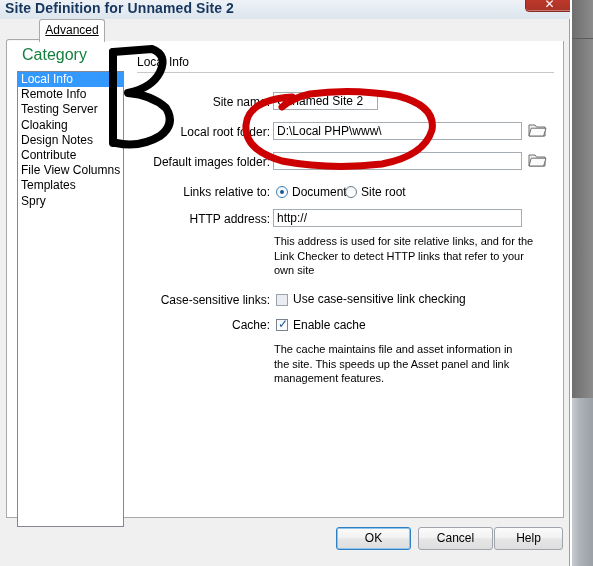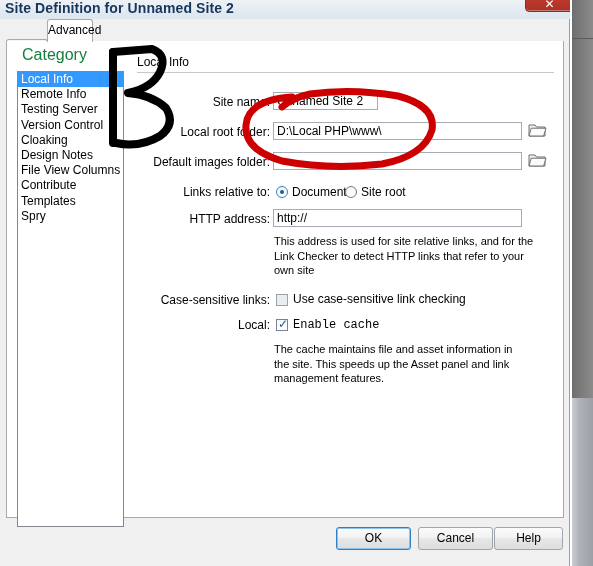--- a/index.html
+++ b/index.html
@@ -58,21 +58,21 @@
     font-size:12px;color:#000;text-align:center;line-height:18px;
     background:linear-gradient(180deg,#f6f6f6,#e6e6e6);
     border:1px solid #a9a9a9;border-bottom:none;
     border-radius:3px 3px 0 0;
   }
   .tab.active{
     top:0px;height:23px;line-height:21px;background:#ffffff;
     border-color:#a9a9a9;z-index:3;
   }
   #tab-basic{left:6px;width:42px;}
-  #tab-advanced{left:47px;width:46px;}
+  #tab-advanced{left:39px;width:66px;text-decoration:underline;}
 
   
   #panel{
     position:absolute;left:6px;top:41px;width:558px;height:477px;
     background:#ffffff;border:1px solid #a9a9a9;border-top:none;
     box-sizing:border-box;
   }
 
   
   #category-label{position:absolute;left:22px;top:46px;font-size:16px;color:#15803d;}
@@ -165,25 +165,24 @@
     <div id="tab-advanced" class="tab active">Advanced</div>
   </div>
 
   <div id="panel"></div>
 
   <div id="category-label">Category</div>
   <div id="category-list">
     <div class="cat-item selected">Local Info</div>
     <div class="cat-item">Remote Info</div>
     <div class="cat-item">Testing Server</div>
-    <div class="cat-item">Version Control</div>
     <div class="cat-item">Cloaking</div>
     <div class="cat-item">Design Notes</div>
+    <div class="cat-item">Contribute</div>
     <div class="cat-item">File View Columns</div>
-    <div class="cat-item">Contribute</div>
     <div class="cat-item">Templates</div>
     <div class="cat-item">Spry</div>
   </div>
 
   <div id="section-title">Local Info</div>
   <div id="section-rule"></div>
 
   <div class="row-label" style="left:150px;top:95px;width:120px;">Site name:</div>
   <div class="txtfield" style="left:273px;top:92px;width:105px;">Unnamed Site 2</div>
 
@@ -214,25 +213,25 @@
   <div class="radio-text" style="left:361px;top:185px;">Site root</div>
 
   <div class="row-label" style="left:150px;top:212px;width:120px;">HTTP address:</div>
   <div class="txtfield" style="left:273px;top:209px;width:249px;">http://</div>
   <div class="helptext" style="left:274px;top:234px;">This address is used for site relative links, and for the Link Checker to detect HTTP links that refer to your own site</div>
 
   <div class="row-label" style="left:150px;top:293px;width:120px;">Case-sensitive links:</div>
   <div class="chk-box off" style="left:276px;top:294px;"></div>
   <div class="chk-text" style="left:293px;top:292px;">Use case-sensitive link checking</div>
 
-  <div class="row-label" style="left:190px;top:318px;width:80px;">Local:</div>
+  <div class="row-label" style="left:190px;top:318px;width:80px;">Cache:</div>
   <div class="chk-box" style="left:276px;top:319px;">
     <div class="chk-mark">✓</div>
   </div>
-  <div class="chk-text" style="left:293px;top:318px;font-family:Liberation Mono, monospace;">Enable cache</div>
+  <div class="chk-text" style="left:293px;top:318px;">Enable cache</div>
   <div class="helptext" style="left:274px;top:342px;width:248px;">The cache maintains file and asset information in the site.  This speeds up the Asset panel and link management features.</div>
 
   <div id="btn-ok" class="btn default">OK</div>
   <div id="btn-cancel" class="btn">Cancel</div>
   <div id="btn-help" class="btn">Help</div>
 </div>
 
 <svg id="annot-svg" viewBox="0 0 593 566">
 
   <g fill="none" stroke="#000000" stroke-width="8" stroke-linecap="round" stroke-linejoin="round">

